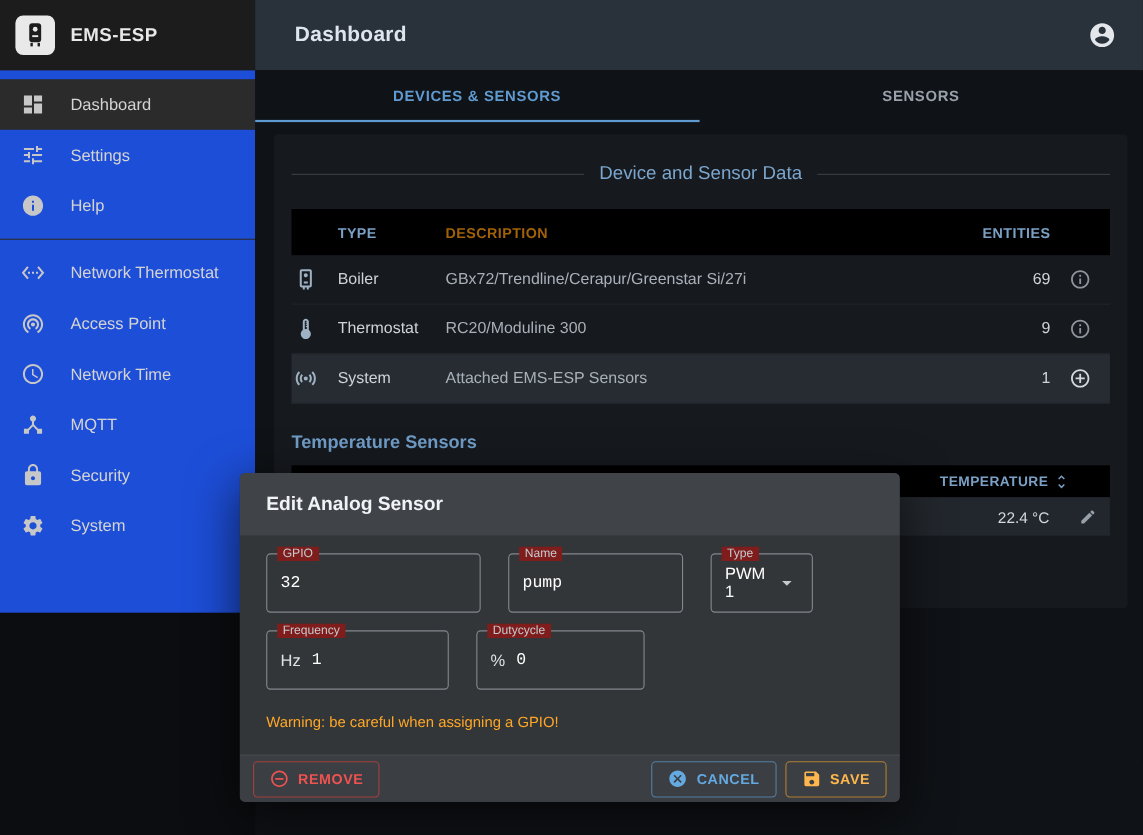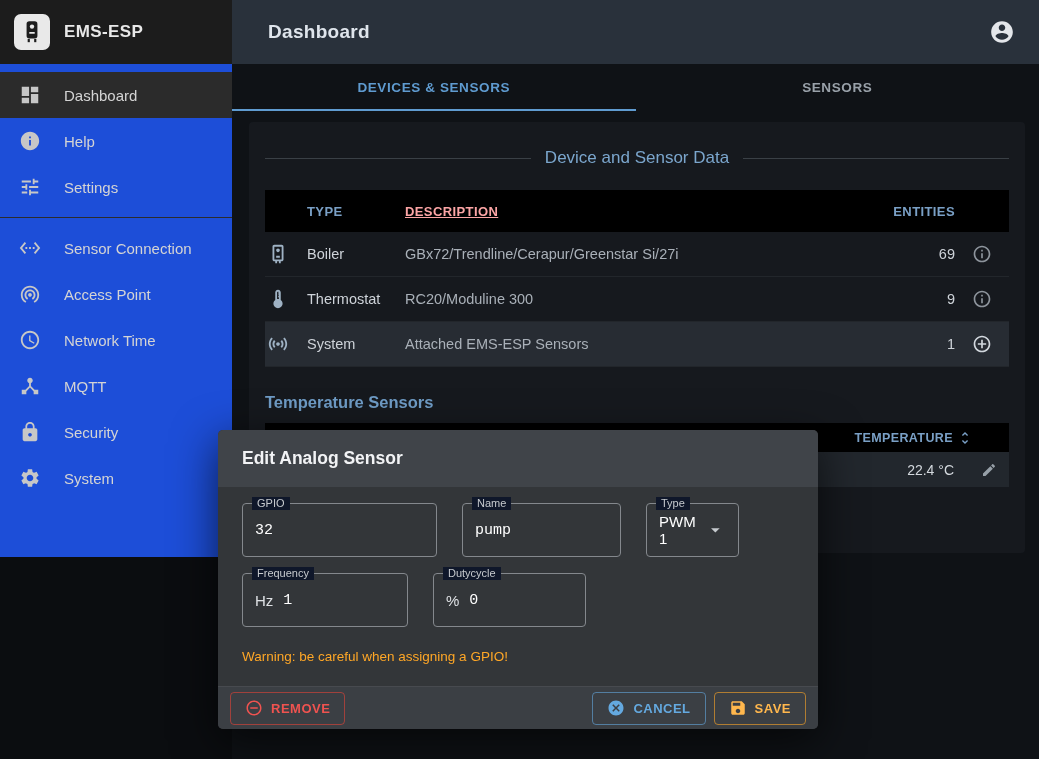--- a/index.html
+++ b/index.html
@@ -38,42 +38,42 @@
   .section-divider .line { flex:1; height:1px; background:#3a4046; }
 
   
   .device-table { margin-top:22px; }
   .thead { display:flex; align-items:center; background:#000; height:42px; color:#7aa0c6; font-size:13px; font-weight:bold; letter-spacing:0.4px; }
   .trow { display:flex; align-items:center; height:45px; border-bottom:1px solid #22262b; color:#ced3d9; font-size:14.5px; cursor:pointer; }
   .trow.highlight { background:#272c33; }
   .col-icon { width:42px; display:flex; justify-content:flex-start; padding-left:2px; }
   .col-type { width:98px; }
   .col-desc { flex:1; color:#a9b0b8; }
-  .thead .col-desc { color:#fca5a5;text-decoration:underline; }
+  .thead .col-desc { color:#a16207; }
   .col-entities { width:90px; text-align:right; color:#ced3d9; }
   .thead .col-entities { color:#7aa0c6; }
   .col-action { width:54px; display:flex; justify-content:center; }
   .type-icon { width:22px; height:22px; fill:#9fb2c4; }
   .action-icon { width:20px; height:20px; fill:#8d949c; cursor:pointer; }
   .action-icon.bright { fill:#d2d8de; }
 
   .temp-heading { margin-top:26px; color:#6f9cc6; font-size:16.5px; font-weight:bold; }
   .temp-table { margin-top:11px; }
   .temp-thead { background:#000; height:29px; display:flex; align-items:center; justify-content:flex-end; padding-right:36px; color:#7aa0c6; font-size:12.5px; font-weight:bold; letter-spacing:0.4px; gap:4px; cursor:pointer; }
   .temp-thead svg { width:16px; height:16px; fill:#7aa0c6; }
   .temp-row { background:#22272d; height:35px; display:flex; align-items:center; justify-content:flex-end; padding-right:12px; color:#d4d9de; font-size:14px; }
   .temp-row .edit-icon { width:16px; height:16px; fill:#97a0a8; margin-left:27px; cursor:pointer; }
 
   
   .dialog { position:absolute; left:218px; top:430px; width:600px; height:299px; background:#333639; border-radius:5px; box-shadow:0 12px 45px rgba(0,0,0,0.65); display:flex; flex-direction:column; overflow:hidden; z-index:10; }
   .dialog-title { height:57px; flex:none; background:#404449; display:flex; align-items:center; padding:0 24px; color:#f2f3f5; font-size:17.5px; font-weight:bold; }
   .dialog-content { flex:1; background:#333639; padding:16px 24px 0 24px; }
   .field-row { display:flex; gap:25px; margin-bottom:16px; }
   .tf { position:relative; border:1px solid #84888d; border-radius:4px; height:54px; display:flex; align-items:center; padding:0 12px; }
-  .tf-label { position:absolute; top:-7px; left:9px; font-size:11px; color:#c6cace; background:#0f172a; padding:0 5px; line-height:13px; }
+  .tf-label { position:absolute; top:-7px; left:9px; font-size:11px; color:#c6cace; background:#7f1d1d; padding:0 5px; line-height:13px; }
   .tf input { border:none; background:transparent; color:#fff; font-size:15px; width:100%; outline:none; font-family:Liberation Mono, monospace; }
   .tf-prefix { color:#dfe2e5; font-size:15px; margin-right:10px; }
   .tf.select { cursor:pointer; justify-content:space-between; }
   .tf.select .sel-value { color:#fff; font-size:15px; }
   .tf.select svg { width:22px; height:22px; fill:#c6cace; }
   .w-gpio { width:195px; } .w-name { width:159px; } .w-type { width:93px; }
   .w-freq { width:166px; } .w-duty { width:153px; }
   .dialog-warning { color:#ffa726; font-size:13.5px; margin-top:22px; }
   .dialog-actions { height:43px; flex:none; background:#3b3f44; border-top:1px solid #474a4f; display:flex; align-items:center; padding:0 12px; gap:8px; }
   .btn { height:33px; border-radius:4px; font-size:13px; font-weight:bold; letter-spacing:0.5px; display:flex; align-items:center; gap:8px; padding:0 14px; background:transparent; cursor:pointer; font-family:inherit; }
@@ -105,36 +105,36 @@
     </div>
     <div class="nav">
       <div class="nav-item active">
         <svg viewBox="0 0 24 24">
             <path d="M3 13h8V3H3v10zm0 8h8v-6H3v6zm10 0h8V11h-8v10zm0-18v6h8V3h-8z"></path>
           </svg>
         <span>Dashboard</span>
       </div>
       <div class="nav-item">
         <svg viewBox="0 0 24 24">
+            <path d="M3 17v2h6v-2H3zM3 5v2h10V5H3zm10 16v-2h8v-2h-8v-2h-2v6h2zM7 9v2H3v2h4v2h2V9H7zm14 4v-2H11v2h10zm-6-4h2V7h4V5h-4V3h-2v6z"></path>
+          </svg>
+        <span>Settings</span>
+      </div>
+      <div class="nav-item">
+        <svg viewBox="0 0 24 24">
             <path d="M12 2C6.48 2 2 6.48 2 12s4.48 10 10 10 10-4.48 10-10S17.52 2 12 2zm1 15h-2v-6h2v6zm0-8h-2V7h2v2z"></path>
           </svg>
         <span>Help</span>
       </div>
-      <div class="nav-item">
-        <svg viewBox="0 0 24 24">
-            <path d="M3 17v2h6v-2H3zM3 5v2h10V5H3zm10 16v-2h8v-2h-8v-2h-2v6h2zM7 9v2H3v2h4v2h2V9H7zm14 4v-2H11v2h10zm-6-4h2V7h4V5h-4V3h-2v6z"></path>
-          </svg>
-        <span>Settings</span>
-      </div>
       <div class="nav-divider"></div>
       <div class="nav-item">
         <svg viewBox="0 0 24 24">
             <path d="M7.77 6.76L6.23 5.48.82 12l5.41 6.52 1.54-1.28L3.42 12l4.35-5.24zM7 13h2v-2H7v2zm10-2h-2v2h2v-2zm-6 2h2v-2h-2v2zm6.77-7.52l-1.54 1.28L20.58 12l-4.35 5.24 1.54 1.28L23.18 12l-5.41-6.52z"></path>
           </svg>
-        <span>Sensor Connection</span>
+        <span>Network Thermostat</span>
       </div>
       <div class="nav-item">
         <svg viewBox="0 0 24 24">
             <path d="M12 11c-1.1 0-2 .9-2 2s.9 2 2 2 2-.9 2-2-.9-2-2-2zm6 2c0-3.31-2.69-6-6-6s-6 2.69-6 6c0 2.22 1.21 4.15 3 5.19l1-1.74c-1.19-.7-2-1.97-2-3.45 0-2.21 1.79-4 4-4s4 1.79 4 4c0 1.48-.81 2.75-2 3.45l1 1.74c1.79-1.04 3-2.97 3-5.19zM12 3C6.48 3 2 7.48 2 13c0 3.7 2.01 6.92 4.99 8.65l1-1.73C5.61 18.53 4 15.96 4 13c0-4.42 3.58-8 8-8s8 3.58 8 8c0 2.96-1.61 5.53-4 6.92l1 1.73c2.99-1.73 5-4.95 5-8.65 0-5.52-4.48-10-10-10z"></path>
           </svg>
         <span>Access Point</span>
       </div>
       <div class="nav-item">
         <svg viewBox="0 0 24 24">
             <path d="M11.99 2C6.47 2 2 6.48 2 12s4.47 10 9.99 10C17.52 22 22 17.52 22 12S17.52 2 11.99 2zM12 20c-4.42 0-8-3.58-8-8s3.58-8 8-8 8 3.58 8 8-3.58 8-8 8zm.5-13H11v6l5.25 3.15.75-1.23-4.5-2.67z"></path>

